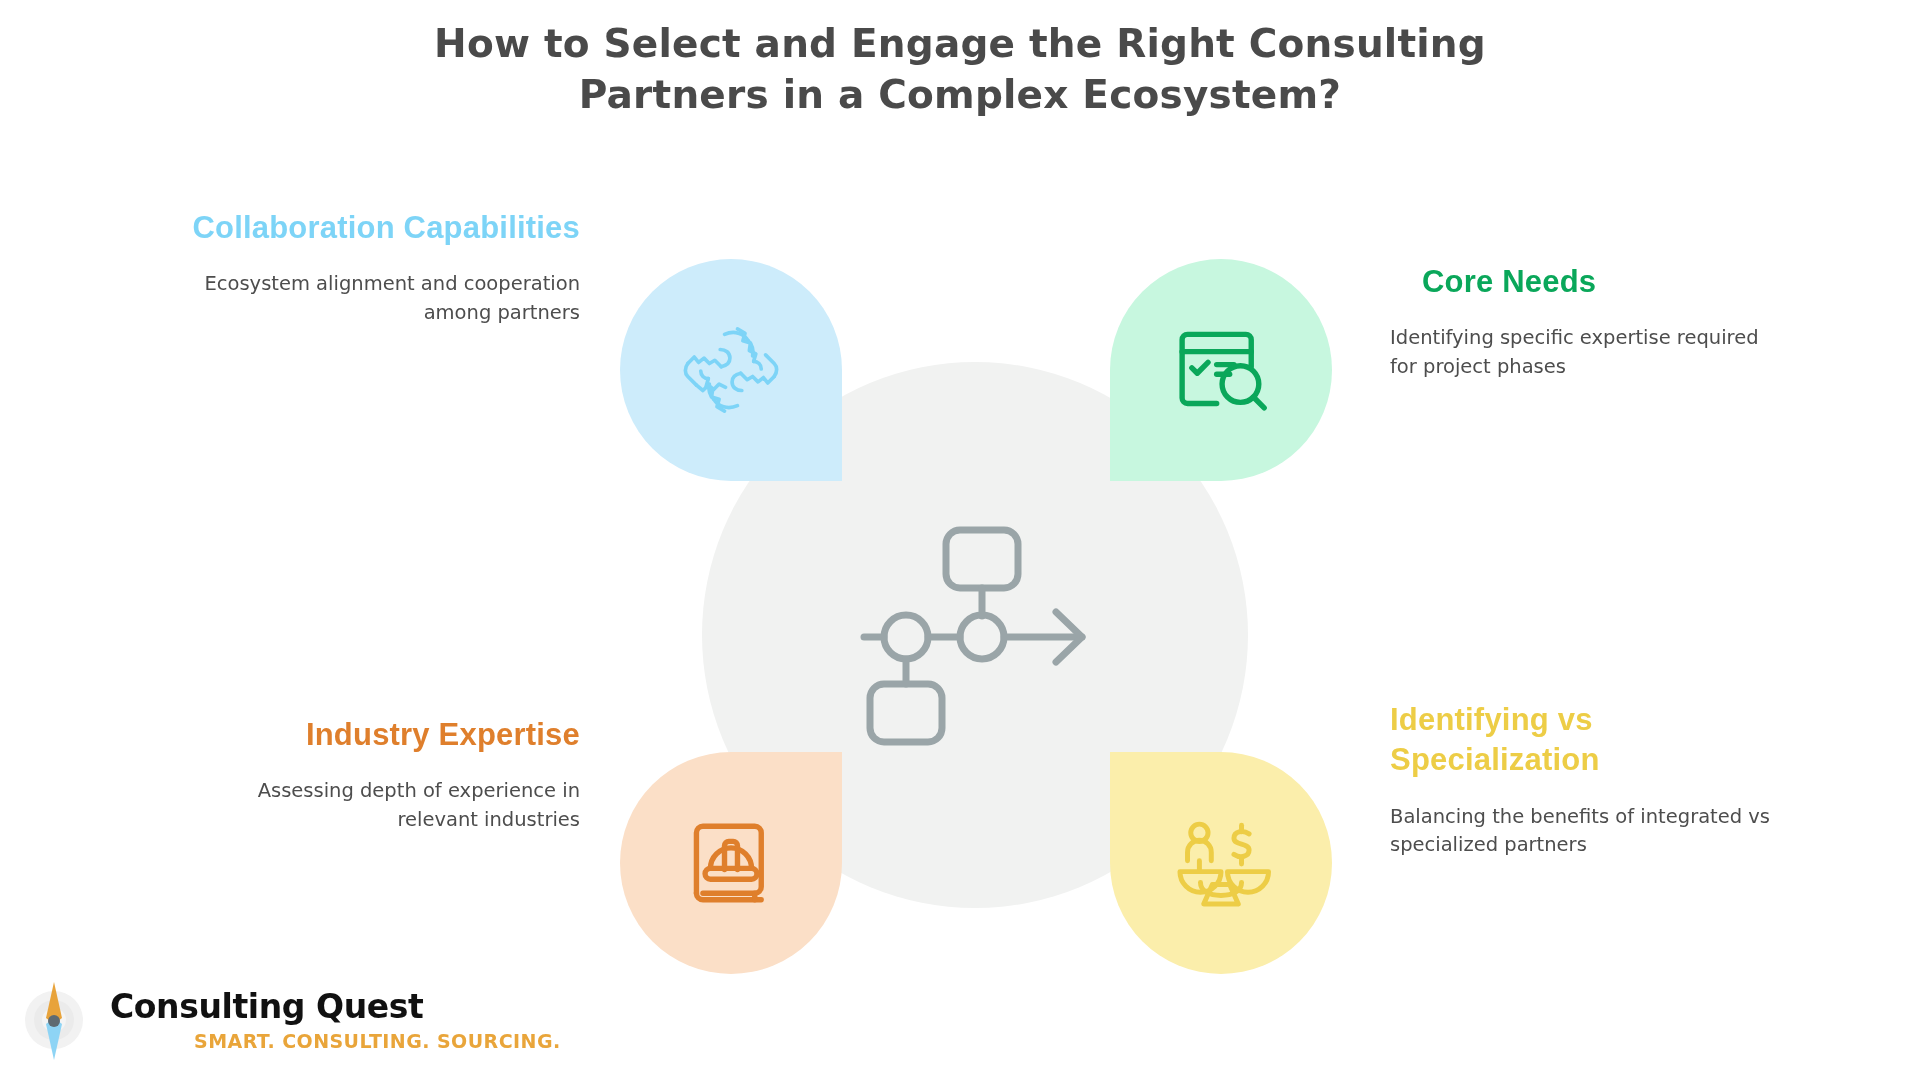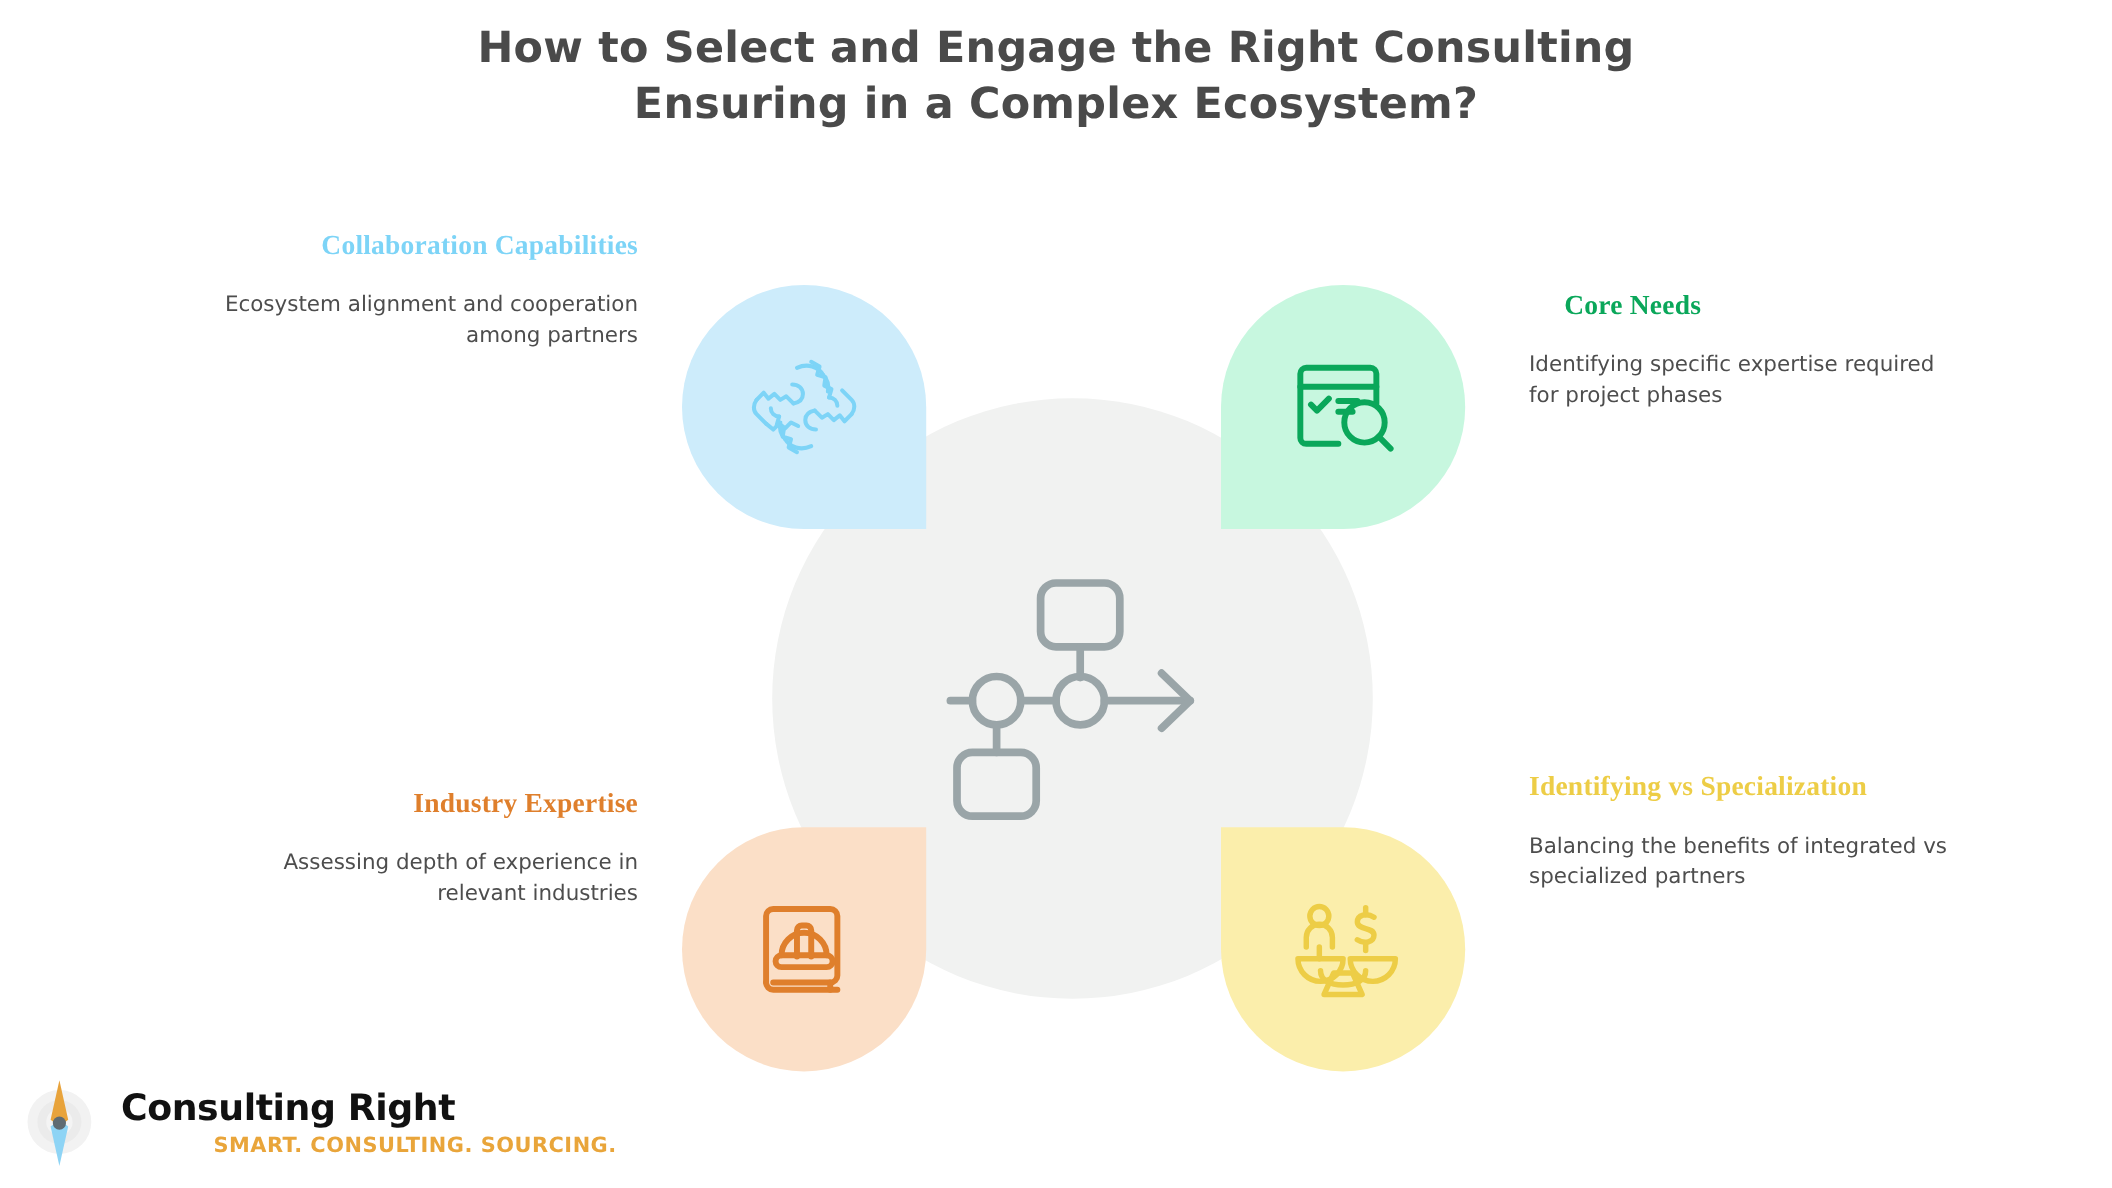--- a/index.html
+++ b/index.html
@@ -89,26 +89,26 @@
     background: #fbeeab;
     border-radius: 0 50% 50% 50%;   
   }
 
   
   .block { position: absolute; width: 400px; }
   .block.left  { text-align: right; }
   .block.right { text-align: left; }
 
   .block-heading {
-    font-size: 25px;
+    font-size: 31px;
     font-weight: 700;
     line-height: 1.30;
     letter-spacing: 0.2px;
     margin-bottom: 22px;
-    font-family: Liberation Serif, serif;
+    font-family: Liberation Sans, sans-serif;
   }
   .block-desc {
     font-size: 19.5px;
     line-height: 1.47;
     color: #4d4d4d;
     font-family: "DejaVu Sans", "Liberation Sans", sans-serif;
   }
 
   #block-collaboration { left: 180px;  top: 208px; }
   #block-core-needs    { left: 1390px; top: 262px; }
@@ -145,21 +145,21 @@
     font-family: "DejaVu Sans", "Liberation Sans", sans-serif;
   }
 </style>
 </head>
 <body>
 
 <div id="stage">
 
   <div id="title">
     <span>How to Select and Engage the Right Consulting</span><br>
-    <span>Ensuring in a Complex Ecosystem?</span>
+    <span>Partners in a Complex Ecosystem?</span>
   </div>
 
   <div id="hub">
     <svg id="hub-icon" viewBox="0 0 250 230" fill="none" stroke="#9aa5a8" stroke-width="7" stroke-linecap="round" stroke-linejoin="round">
       <rect x="96" y="10" width="72" height="58" rx="14"></rect>
       <line x1="132" y1="68" x2="132" y2="96"></line>
       <circle cx="132" cy="117" r="22"></circle>
       <circle cx="56" cy="117" r="22"></circle>
       <line x1="78" y1="117" x2="110" y2="117"></line>
       <line x1="14" y1="117" x2="34" y2="117"></line>
@@ -260,18 +260,18 @@
   <div id="logo">
     <svg id="logo-mark" viewBox="0 0 72 82">
       <circle cx="30" cy="40" r="29" fill="#f2f2f2"></circle>
       <circle cx="30" cy="40" r="20" fill="#ebebeb"></circle>
       <circle cx="30" cy="40" r="12" fill="#f4f4f4"></circle>
       <path d="M30 2 L38 38 L30 44 L22 38 Z" fill="#e8a33b"></path>
       <path d="M30 80 L22 44 L30 38 L38 44 Z" fill="#8ed4f5"></path>
       <circle cx="30" cy="41" r="6" fill="#5f6b72"></circle>
     </svg>
     <div id="logo-text">
-      <div id="logo-name">Consulting Right</div>
+      <div id="logo-name">Consulting Quest</div>
       <div id="logo-tagline">SMART. CONSULTING. SOURCING.</div>
     </div>
   </div>
 
 </div>
 
 </body></html>

